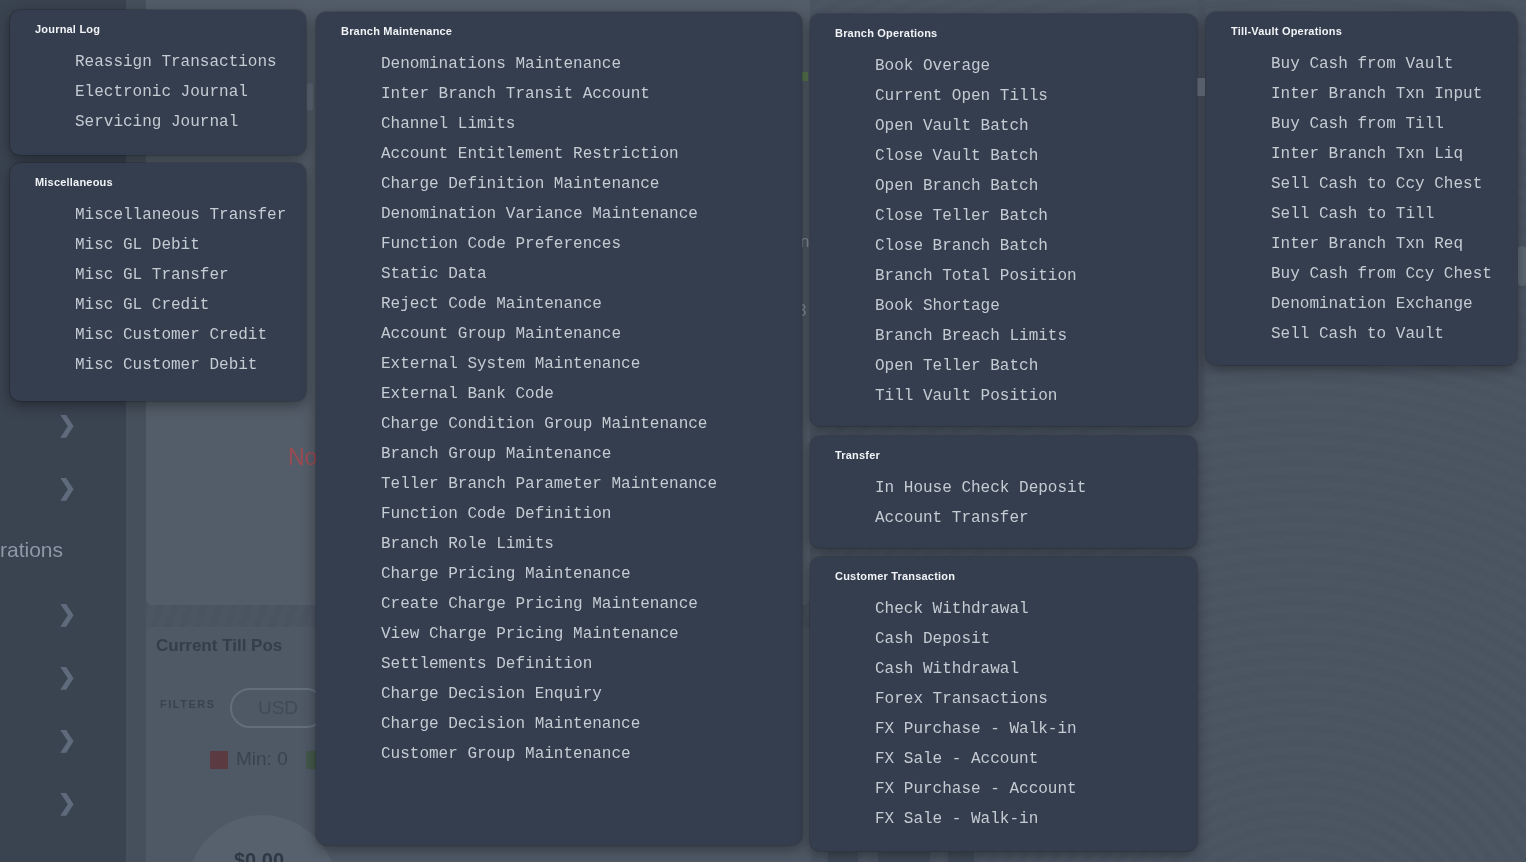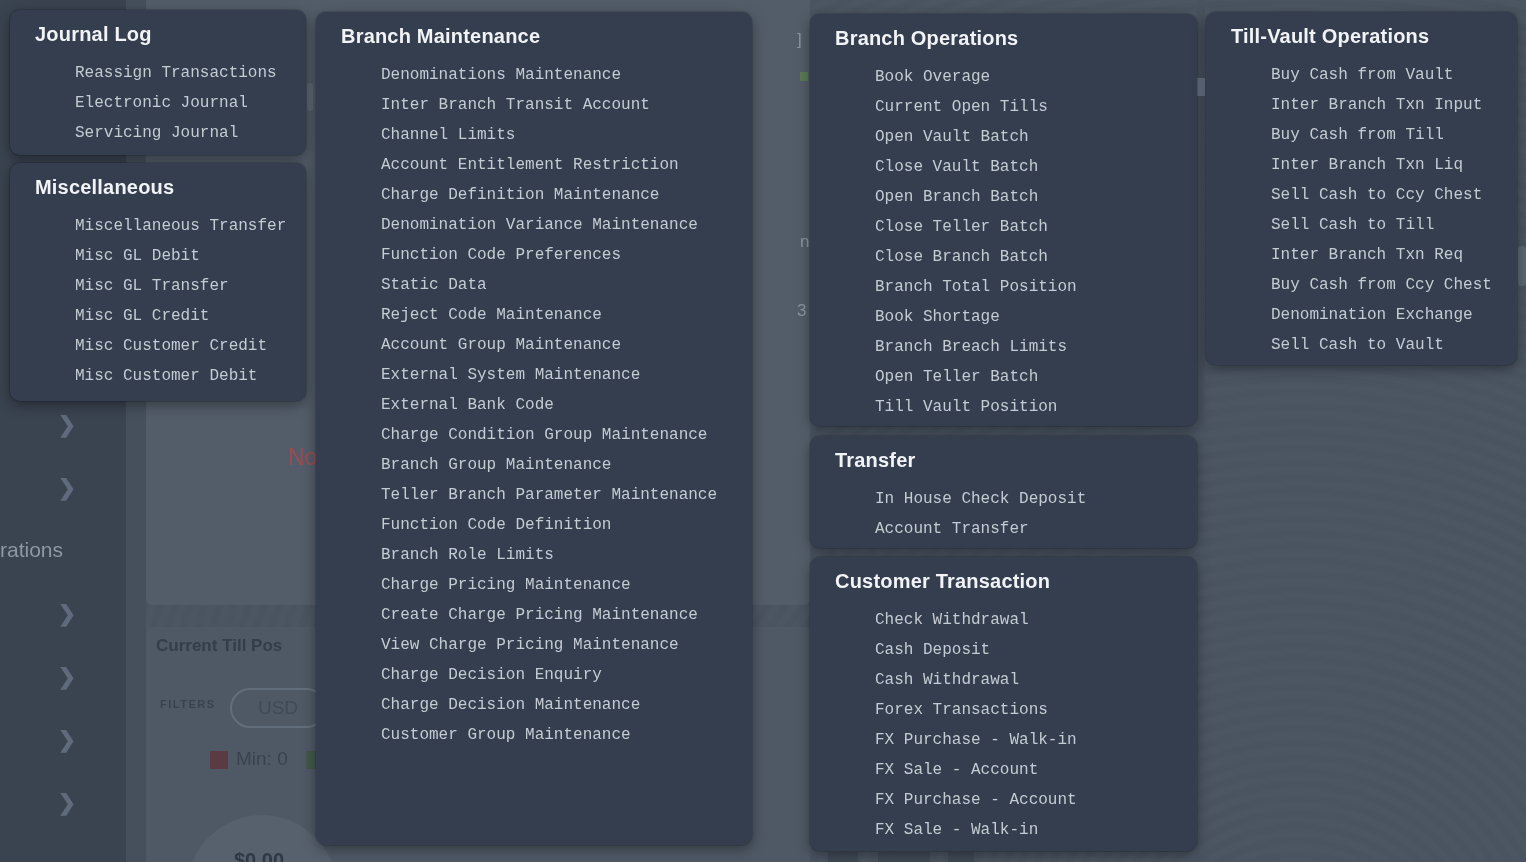--- a/index.html
+++ b/index.html
@@ -42,27 +42,27 @@
   .bot-frag.b2{left:878px;width:52px;}
   .bot-frag.b3{left:948px;width:26px;}
 
   
   .menu{
     position:absolute;box-sizing:border-box;
     background:#343e4e;border-radius:10px;
     box-shadow:0 4px 14px rgba(0,0,0,.38), 0 0 0 1px rgba(0,0,0,.12);
     padding:13px 18px 10px 25px;
   }
-  .menu h2{margin:0 0 5px 0;font-size:20px;font-weight:700;color:#f1f3f6;letter-spacing:.2px;white-space:nowrap;}
+  .menu h2{margin:0 0 5px 0;font-size:11px;font-weight:700;color:#f1f3f6;letter-spacing:.2px;white-space:nowrap;}
   .menu ul{list-style:none;margin:12px;padding:0;font-family:Liberation Mono, monospace;}
   .menu li{font-size:16px;line-height:30px;color:#c5cbd3;white-space:nowrap;cursor:pointer;padding-left:2px;}
   .menu li.sub{padding-left:28px;}
   #menu-journal-log{left:10px;top:10px;width:296px;height:145px;}
   #menu-miscellaneous{left:10px;top:163px;width:296px;height:238px;}
-  #menu-branch-maintenance{left:316px;top:12px;width:436px;height:833px;}
+  #menu-branch-maintenance{left:316px;top:12px;width:486px;height:833px;}
   #menu-branch-operations{left:810px;top:14px;width:387px;height:412px;}
   #menu-transfer{left:810px;top:436px;width:387px;height:112px;}
   #menu-customer-transaction{left:810px;top:557px;width:387px;height:294px;}
   #menu-till-vault{left:1206px;top:12px;width:311px;height:353px;}
 </style>
 </head>
 <body>
 
 <div class="bg-sidebar"></div>
 <div class="bg-strip"></div>
@@ -137,20 +137,21 @@
       <li class="menu-item sub">External System Maintenance</li>
       <li class="menu-item sub">External Bank Code</li>
       <li class="menu-item sub">Charge Condition Group Maintenance</li>
       <li class="menu-item sub">Branch Group Maintenance</li>
       <li class="menu-item sub">Teller Branch Parameter Maintenance</li>
       <li class="menu-item sub">Function Code Definition</li>
       <li class="menu-item sub">Branch Role Limits</li>
       <li class="menu-item sub">Charge Pricing Maintenance</li>
       <li class="menu-item sub">Create Charge Pricing Maintenance</li>
       <li class="menu-item sub">View Charge Pricing Maintenance</li>
+      <li class="menu-item sub">Settlements Definition</li>
       <li class="menu-item sub">Charge Decision Enquiry</li>
       <li class="menu-item sub">Charge Decision Maintenance</li>
       <li class="menu-item sub">Customer Group Maintenance</li>
     </ul>
 </section>
 
 <section class="menu" id="menu-branch-operations">
   <h2>Branch Operations</h2>
   <ul>
       <li class="menu-item sub">Book Overage</li>

